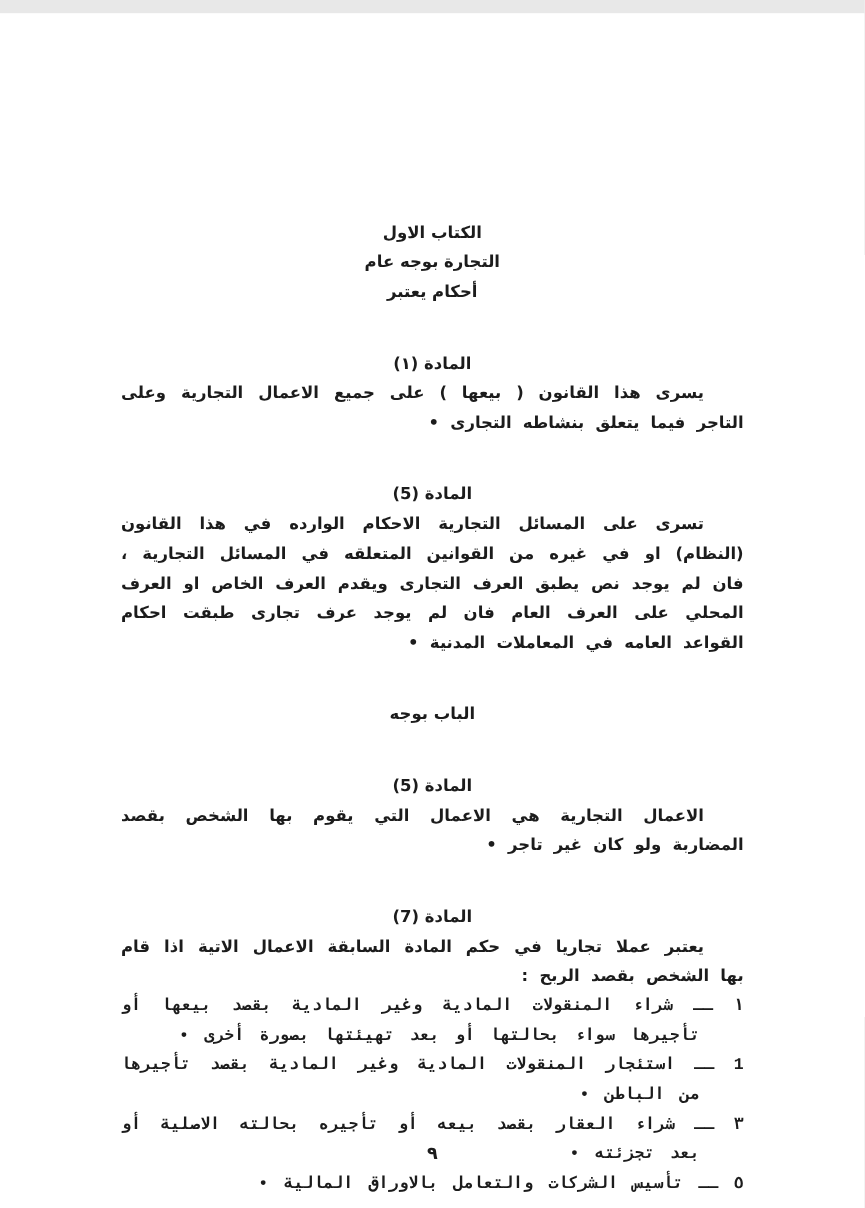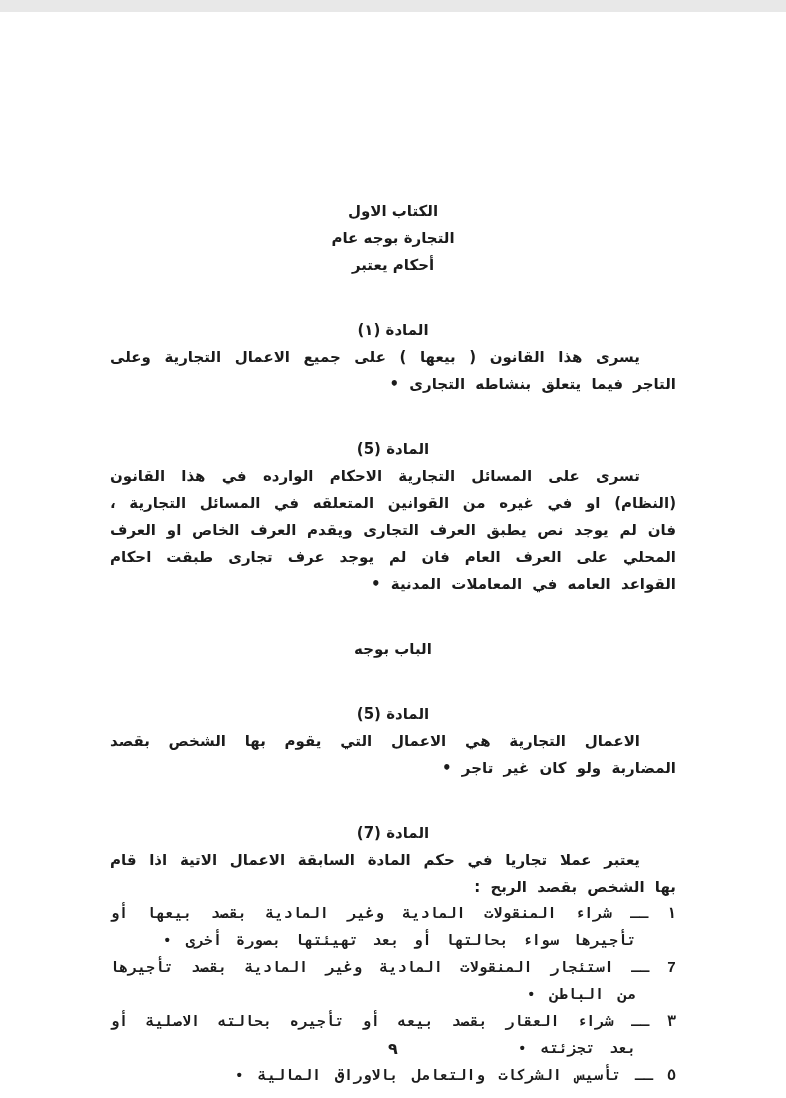--- a/index.html
+++ b/index.html
@@ -90,21 +90,21 @@
     </div>
 
     <div class="article-heading">المادة (5)</div>
     <p class="para">الاعمال التجارية هي الاعمال التي يقوم بها الشخص بقصد المضاربة ولو كان غير تاجر •</p>
 
     <div class="article-heading">المادة (7)</div>
     <p class="para">يعتبر عملا تجاريا في حكم المادة السابقة الاعمال الاتية اذا قام بها الشخص بقصد الربح :</p>
 
     <ul class="num-list">
       <li>١ ــ شراء المنقولات المادية وغير المادية بقصد بيعها أو تأجيرها سواء بحالتها أو بعد تهيئتها بصورة أخرى •</li>
-      <li>7 ــ استئجار المنقولات المادية وغير المادية بقصد تأجيرها من الباطن •</li>
+      <li>1 ــ استئجار المنقولات المادية وغير المادية بقصد تأجيرها من الباطن •</li>
       <li>٣ ــ شراء العقار بقصد بيعه أو تأجيره بحالته الاصلية أو بعد تجزئته •</li>
       <li>٥ ــ تأسيس الشركات والتعامل بالاوراق المالية •</li>
     </ul>
 
   </div>
 
   <div class="page-number">٩</div>
 </div>
 
 </body></html>

